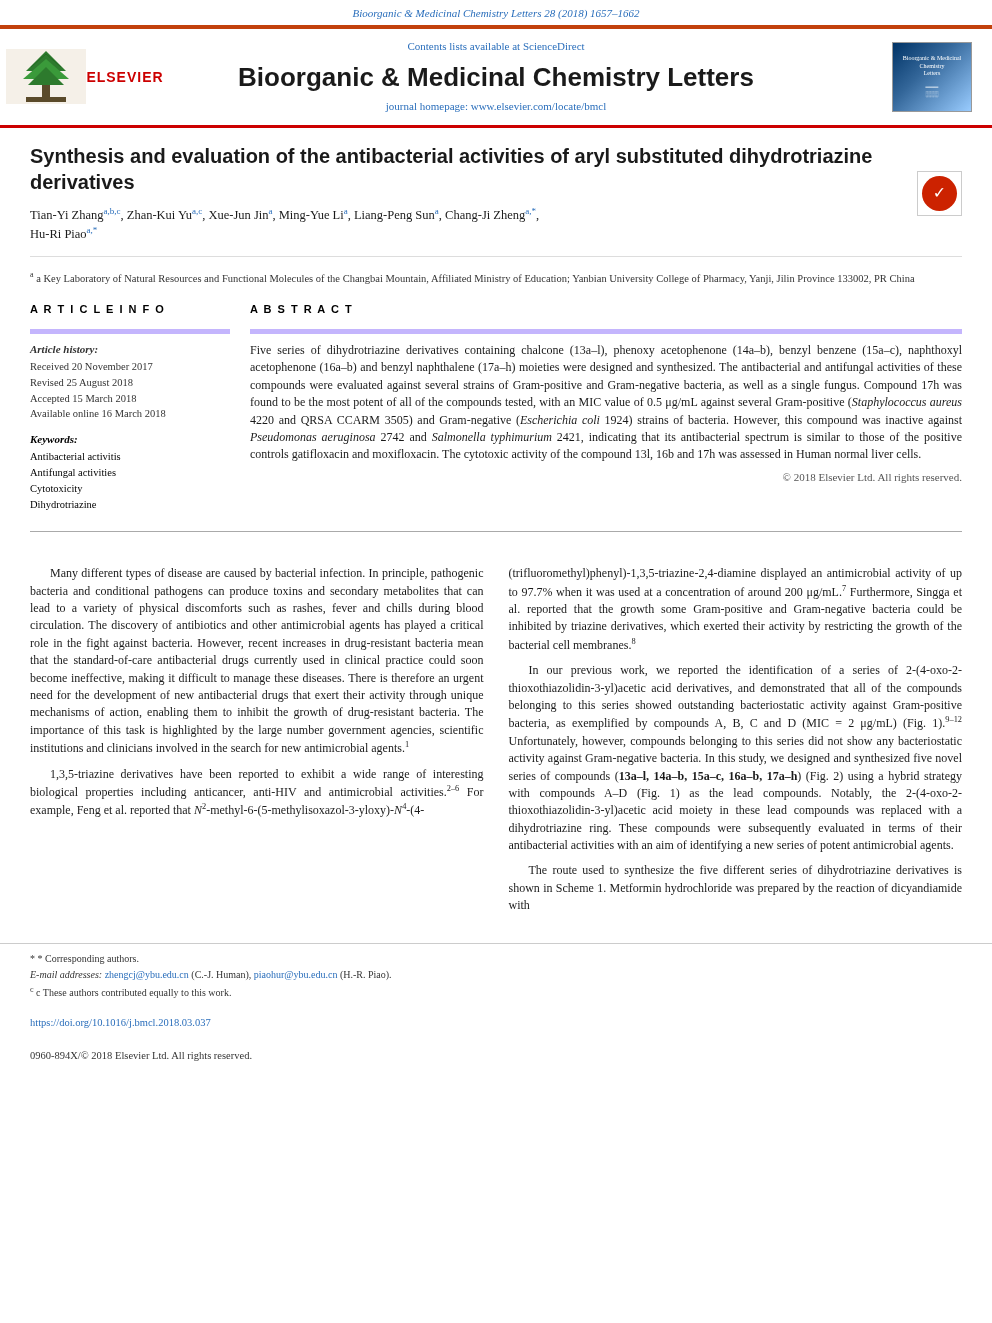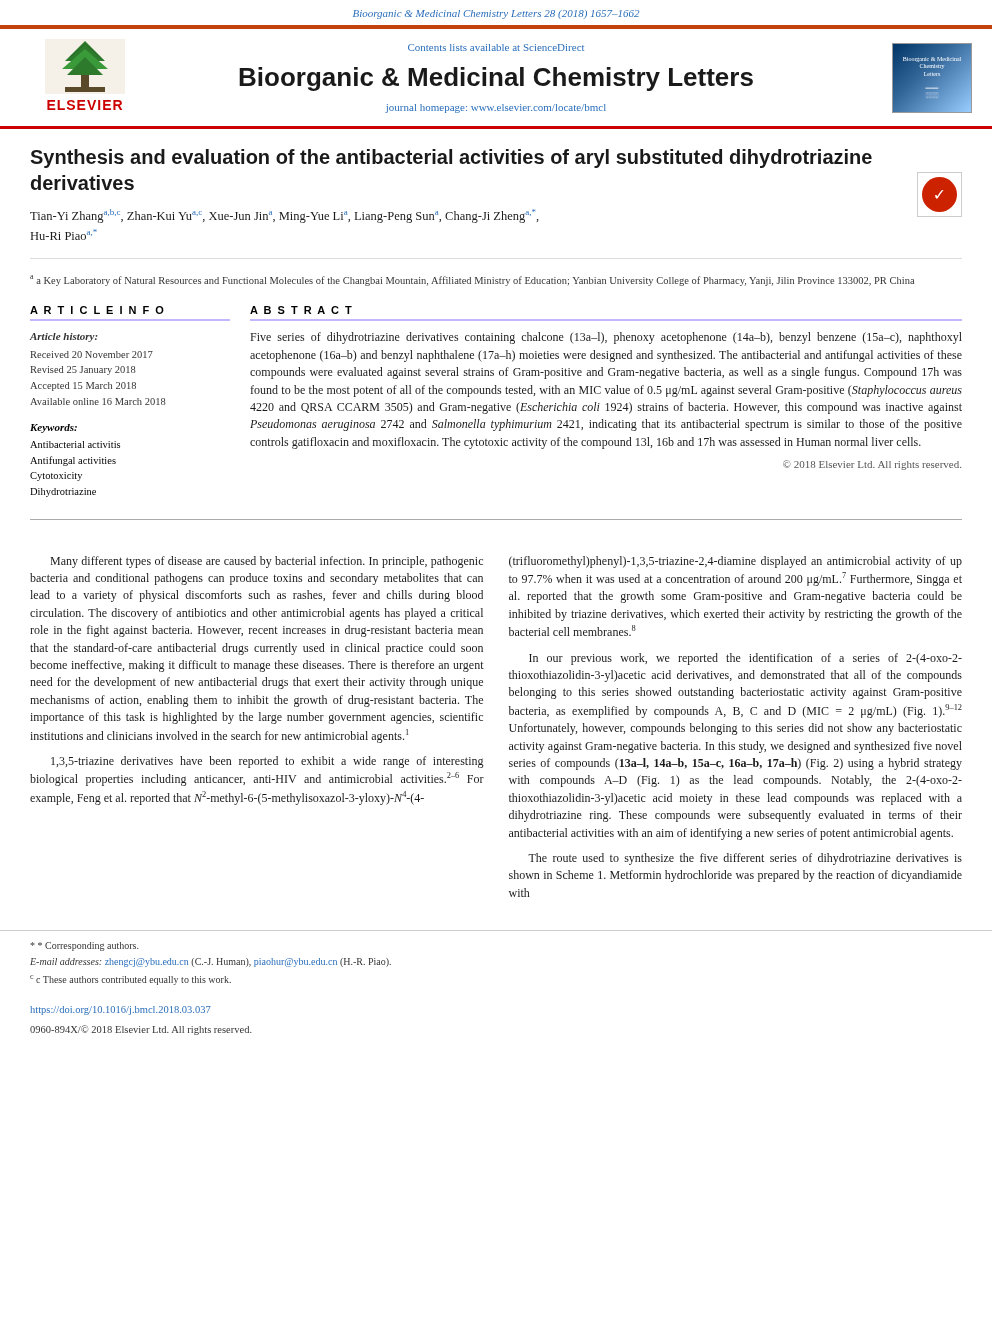--- a/index.html
+++ b/index.html
@@ -31,21 +31,21 @@
       border-bottom: 3px solid #c00;
     }
     .journal-header-left {
       width: 130px;
       display: flex;
       flex-direction: column;
       align-items: center;
     }
     .elsevier-logo {
       display: flex;
-      flex-direction: column;
+      flex-direction: row;
       align-items: center;
       justify-content: flex-end;
     }
     .elsevier-tree {
       width: 80px;
       height: 55px;
     }
     .elsevier-label {
       color: #c00;
       font-size: 14px;
@@ -185,22 +185,22 @@
     }
 
     
     .section-header {
       font-size: 11px;
       font-weight: bold;
       letter-spacing: 1.5px;
       text-transform: uppercase;
       font-family: Arial, sans-serif;
       color: #000;
-      border-bottom: 2px solid #c4b5fd;
-      padding-bottom: 1px;
+      border-bottom: 5px solid #c4b5fd;
+      padding-bottom: 12px;
       margin-bottom: 8px;
     }
     .article-history {
       font-size: 11px;
       color: #333;
       margin-bottom: 10px;
     }
     .history-label {
       font-style: italic;
       font-weight: bold;
@@ -367,21 +367,21 @@
   </div>
 
   <div class="two-col">
 
     <div class="left-col">
       <div class="section-header">A R T I C L E   I N F O</div>
 
       <div class="article-history">
         <div class="history-label">Article history:</div>
         <div class="history-item">Received 20 November 2017</div>
-        <div class="history-item">Revised 25 January 2018</div>
+        <div class="history-item">Revised 25 August 2018</div>
         <div class="history-item">Accepted 15 March 2018</div>
         <div class="history-item">Available online 16 March 2018</div>
       </div>
 
       <div class="keywords-section">
         <div class="keywords-label">Keywords:</div>
         <div class="keyword-item">Antibacterial activitis</div>
         <div class="keyword-item">Antifungal activities</div>
         <div class="keyword-item">Cytotoxicity</div>
         <div class="keyword-item">Dihydrotriazine</div>
@@ -436,19 +436,19 @@
     <span style="color:#2a6ebb; cursor:pointer;">piaohur@ybu.edu.cn</span>
     <span> (H.-R. Piao).</span>
   </div>
   <div class="footnote-item">
     <sup style="font-size:8px;">c</sup>
     <span>c These authors contributed equally to this work.</span>
   </div>
 </div>
 
 <div class="bottom-links">
-  <div style="color:#2a6ebb; cursor:pointer; margin-bottom:5px;">
+  <div style="color:#2a6ebb; cursor:pointer; margin-bottom:18px;">
     <span>https://doi.org/10.1016/j.bmcl.2018.03.037</span>
   </div>
   <div class="bottom-issn">
     <span>0960-894X/© 2018 Elsevier Ltd. All rights reserved.</span>
   </div>
 </div>
 
 </body></html>

